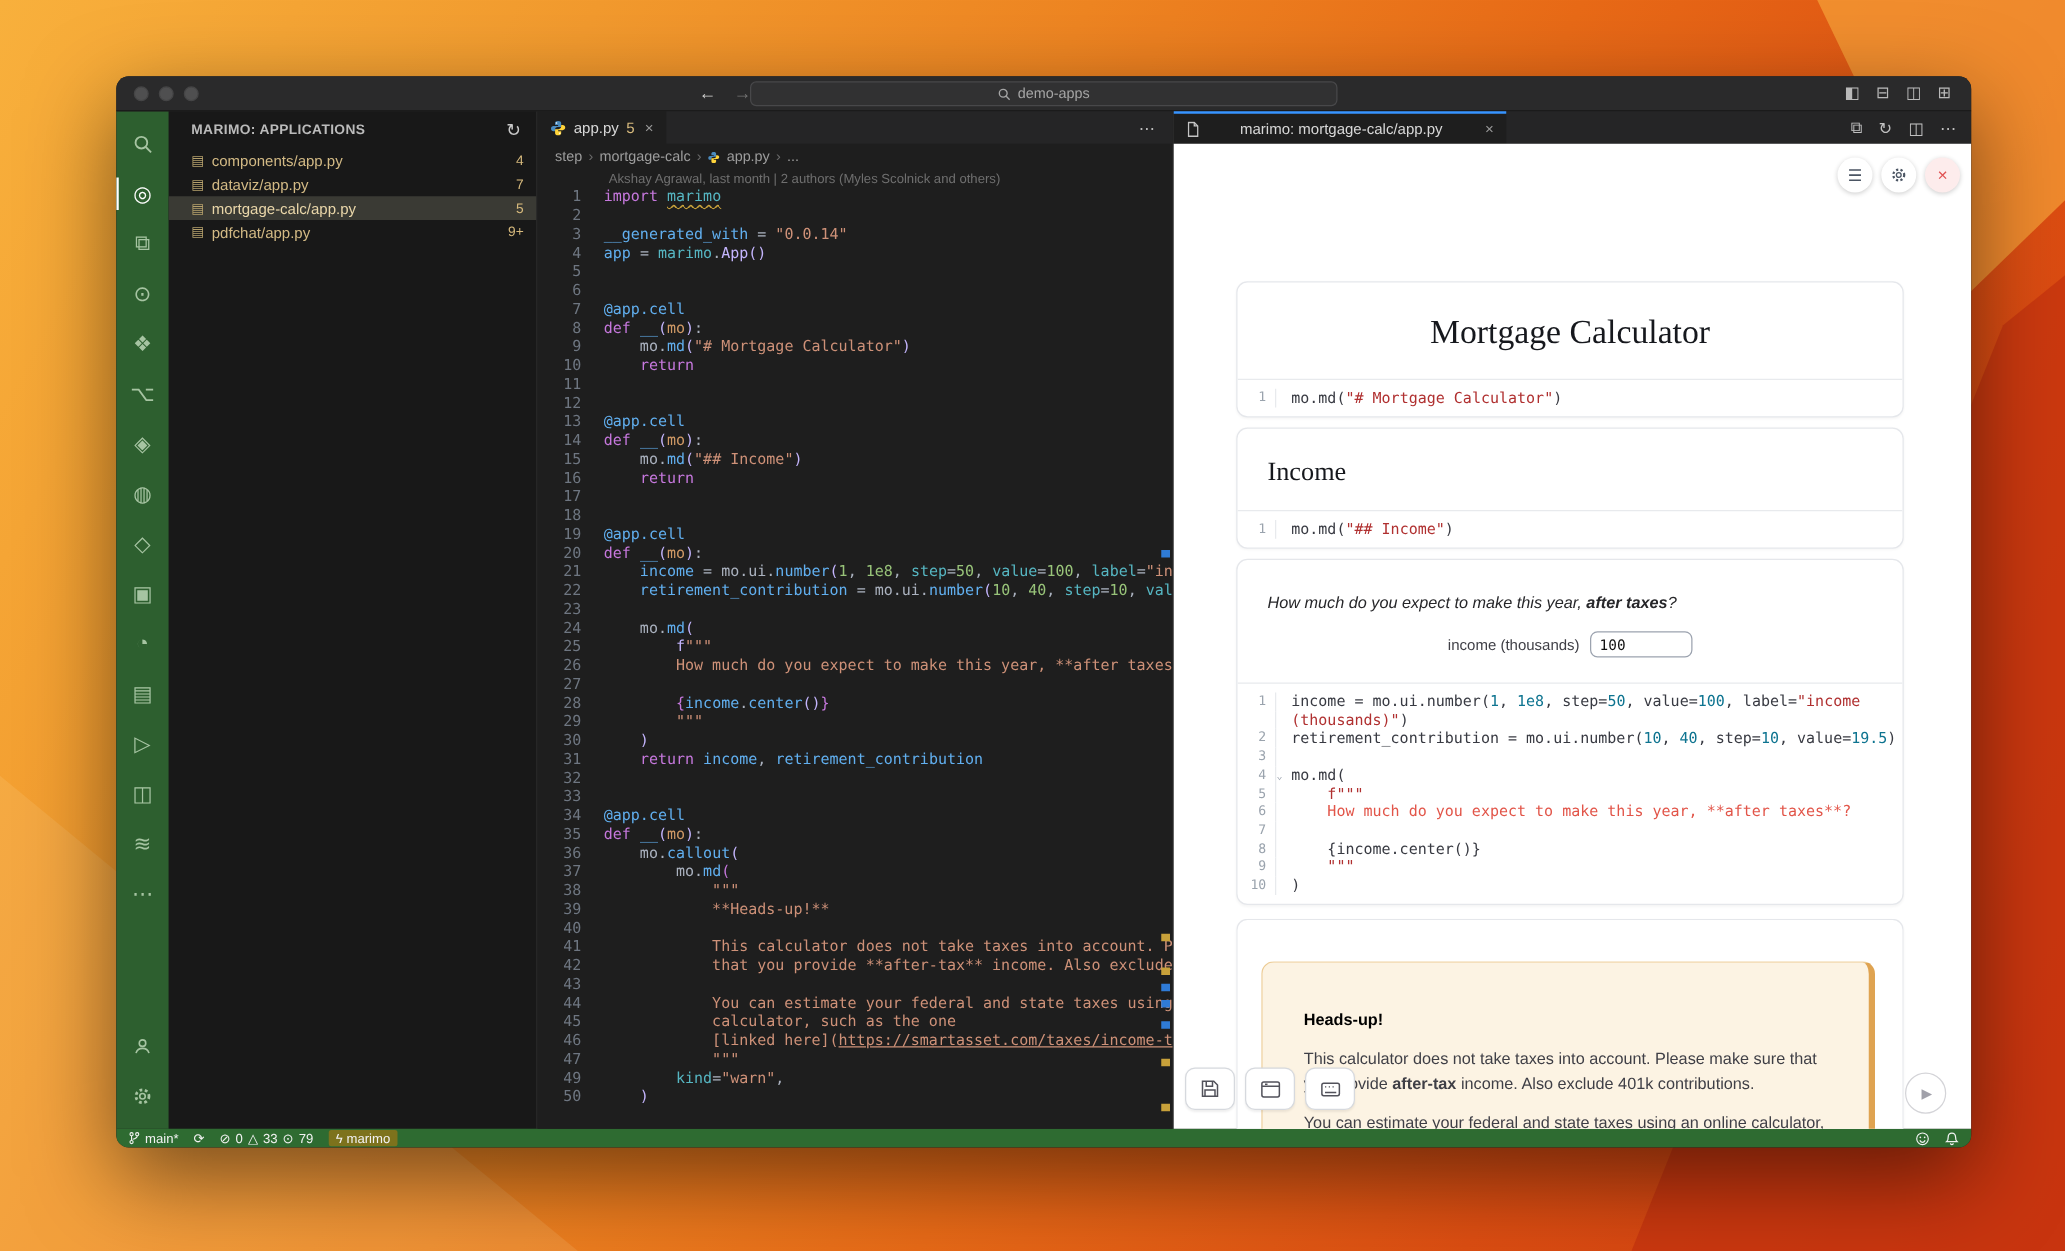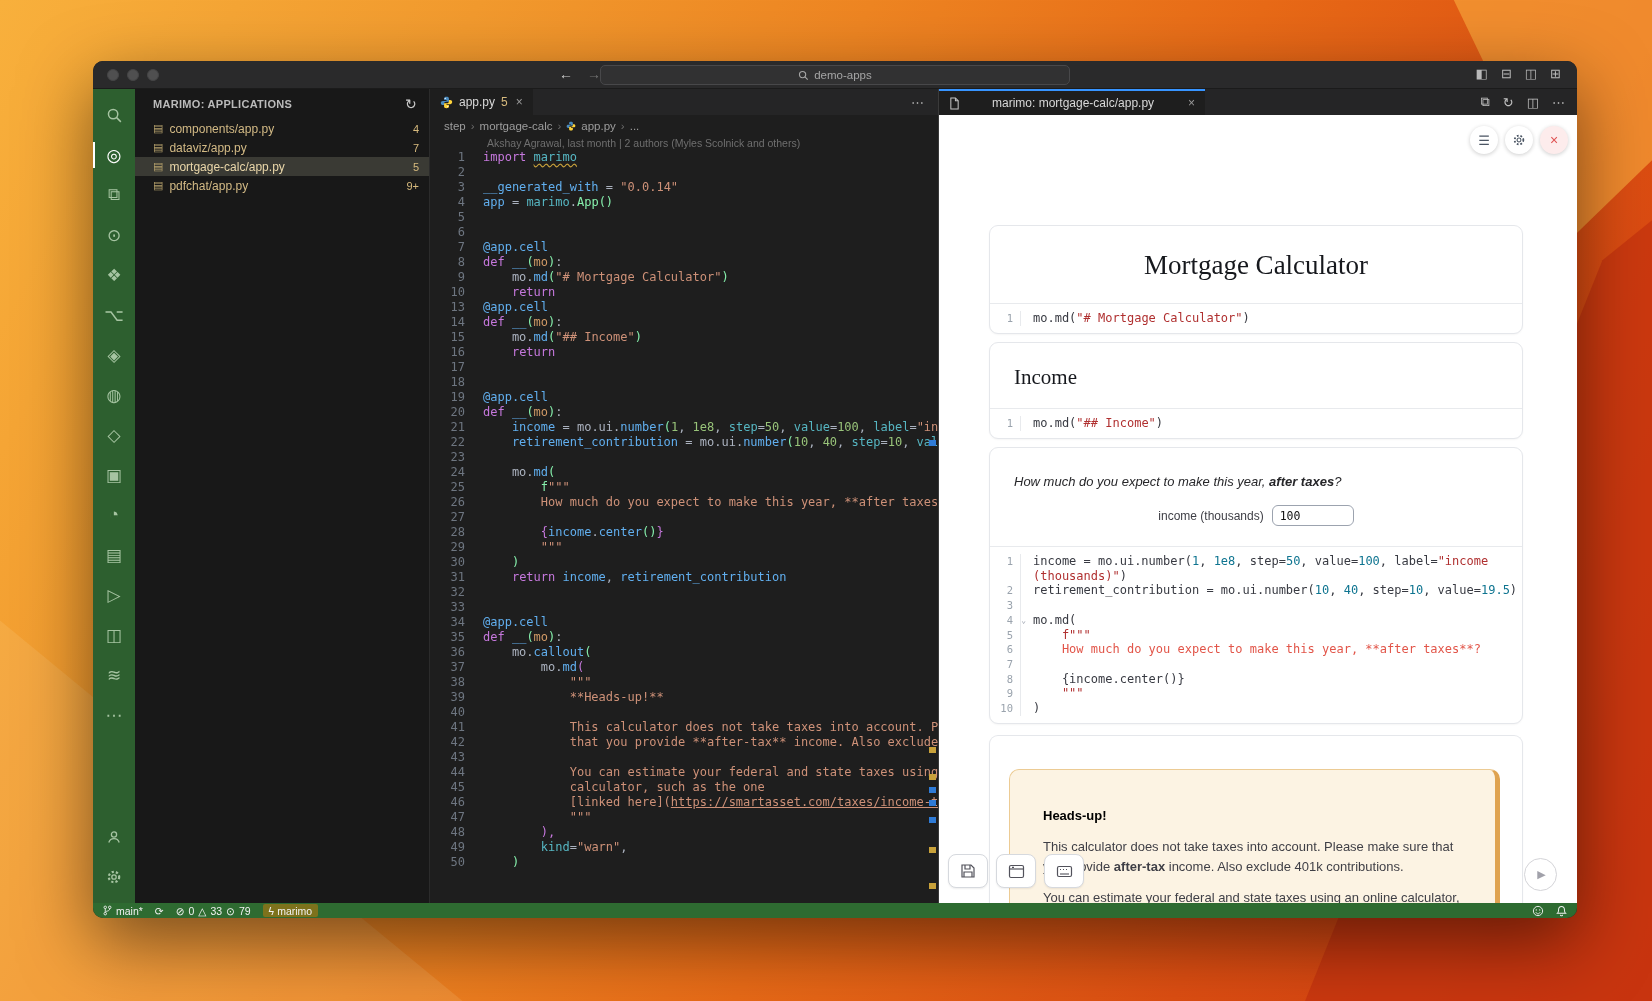--- a/index.html
+++ b/index.html
@@ -46,21 +46,21 @@
   .tab .dirty5 { color:#d7ba7d; }
   .tab-more { margin-left:auto; color:#bdbdbd; padding:0 14px; display:flex; align-items:center; font-size:13px; }
   .breadcrumbs { height:21px; display:flex; align-items:center; gap:5px; padding-left:14px; color:#9d9d9d; font-size:11.5px; flex:0 0 auto; }
   .breadcrumbs .sep { color:#6a6a6a; }
   .code-area { flex:1 1 auto; position:relative; overflow:hidden; font-family:"DejaVu Sans Mono",monospace; font-size:12px; }
   .blame { color:#6f6f6f; font-size:10.5px; height:14px; line-height:14px; padding-left:57px; white-space:pre; font-family:"Liberation Sans",sans-serif; }
   .cline { height:15px; line-height:15px; display:flex; white-space:pre; }
   .cline .ln { width:45px; padding-right:10px; text-align:right; color:#6e7681; flex:0 0 auto; }
   .cline .ct { padding-left:8px; }
   .tk-k { color:#c678dd; } .tk-b { color:#61afef; } .tk-t { color:#56b6c2; }
-  .tk-s { color:#ce9178; } .tk-n { color:#98c379; } .tk-g { color:#86efac; }
+  .tk-s { color:#ce9178; } .tk-n { color:#98c379; } .tk-g { color:#c4b5fd; }
   .tk-w { color:#abb2bf; } .tk-o { color:#d19a66; }
   .tk-u { color:#ce9178; text-decoration:underline; }
   .tk-sq { color:#56b6c2; text-decoration:underline wavy #c8a13a; text-underline-offset:2px; }
   .ruler { position:absolute; top:0; right:0; width:10px; bottom:0; }
   .rmark { position:absolute; left:1px; width:7px; height:6px; }
   .rm-y { background:#c8a13a; } .rm-b { background:#2f7bd6; }
 
   
   .preview-group { flex:1 1 auto; display:flex; flex-direction:column; border-left:1px solid #3a3a3a; min-width:0; }
   .ptab { border-top:2px solid #3794ff;gap:32px; }
@@ -272,20 +272,22 @@
             <div class="cline"><span class="ln">1</span><span class="ct"><span class="tk-k">import</span><span class="tk-w"> </span><span class="tk-sq">marimo</span></span></div>
             <div class="cline"><span class="ln">2</span><span class="ct"></span></div>
             <div class="cline"><span class="ln">3</span><span class="ct"><span class="tk-b">__generated_with</span><span class="tk-w"> = </span><span class="tk-s">"0.0.14"</span></span></div>
             <div class="cline"><span class="ln">4</span><span class="ct"><span class="tk-b">app</span><span class="tk-w"> = </span><span class="tk-t">marimo</span><span class="tk-w">.</span><span class="tk-g">App()</span></span></div>
             <div class="cline"><span class="ln">5</span><span class="ct"></span></div>
             <div class="cline"><span class="ln">6</span><span class="ct"></span></div>
             <div class="cline"><span class="ln">7</span><span class="ct"><span class="tk-b">@app.cell</span></span></div>
             <div class="cline"><span class="ln">8</span><span class="ct"><span class="tk-k">def</span><span class="tk-w"> </span><span class="tk-b">__</span><span class="tk-g">(</span><span class="tk-o">mo</span><span class="tk-g">)</span><span class="tk-w">:</span></span></div>
             <div class="cline"><span class="ln">9</span><span class="ct"><span class="tk-w">    mo.</span><span class="tk-b">md</span><span class="tk-g">(</span><span class="tk-s">"# Mortgage Calculator"</span><span class="tk-g">)</span></span></div>
             <div class="cline"><span class="ln">10</span><span class="ct"><span class="tk-w">    </span><span class="tk-k">return</span></span></div>
+            <div class="cline"><span class="ln">11</span><span class="ct"></span></div>
+            <div class="cline"><span class="ln">12</span><span class="ct"></span></div>
             <div class="cline"><span class="ln">13</span><span class="ct"><span class="tk-b">@app.cell</span></span></div>
             <div class="cline"><span class="ln">14</span><span class="ct"><span class="tk-k">def</span><span class="tk-w"> </span><span class="tk-b">__</span><span class="tk-g">(</span><span class="tk-o">mo</span><span class="tk-g">)</span><span class="tk-w">:</span></span></div>
             <div class="cline"><span class="ln">15</span><span class="ct"><span class="tk-w">    mo.</span><span class="tk-b">md</span><span class="tk-g">(</span><span class="tk-s">"## Income"</span><span class="tk-g">)</span></span></div>
             <div class="cline"><span class="ln">16</span><span class="ct"><span class="tk-w">    </span><span class="tk-k">return</span></span></div>
             <div class="cline"><span class="ln">17</span><span class="ct"></span></div>
             <div class="cline"><span class="ln">18</span><span class="ct"></span></div>
             <div class="cline"><span class="ln">19</span><span class="ct"><span class="tk-b">@app.cell</span></span></div>
             <div class="cline"><span class="ln">20</span><span class="ct"><span class="tk-k">def</span><span class="tk-w"> </span><span class="tk-b">__</span><span class="tk-g">(</span><span class="tk-o">mo</span><span class="tk-g">)</span><span class="tk-w">:</span></span></div>
             <div class="cline"><span class="ln">21</span><span class="ct"><span class="tk-b">    income</span><span class="tk-w"> = </span><span class="tk-w">mo.ui.</span><span class="tk-b">number</span><span class="tk-g">(</span><span class="tk-n">1</span><span class="tk-w">, </span><span class="tk-n">1e8</span><span class="tk-w">, </span><span class="tk-t">step</span><span class="tk-w">=</span><span class="tk-n">50</span><span class="tk-w">, </span><span class="tk-t">value</span><span class="tk-w">=</span><span class="tk-n">100</span><span class="tk-w">, </span><span class="tk-t">label</span><span class="tk-w">=</span><span class="tk-s">"income (thousands)"</span></span></div>
             <div class="cline"><span class="ln">22</span><span class="ct"><span class="tk-b">    retirement_contribution</span><span class="tk-w"> = </span><span class="tk-w">mo.ui.</span><span class="tk-b">number</span><span class="tk-g">(</span><span class="tk-n">10</span><span class="tk-w">, </span><span class="tk-n">40</span><span class="tk-w">, </span><span class="tk-t">step</span><span class="tk-w">=</span><span class="tk-n">10</span><span class="tk-w">, </span><span class="tk-t">value</span></span></div>
@@ -307,21 +309,20 @@
             <div class="cline"><span class="ln">38</span><span class="ct"><span class="tk-s">            """</span></span></div>
             <div class="cline"><span class="ln">39</span><span class="ct"><span class="tk-s">            **Heads-up!**</span></span></div>
             <div class="cline"><span class="ln">40</span><span class="ct"></span></div>
             <div class="cline"><span class="ln">41</span><span class="ct"><span class="tk-s">            This calculator does not take taxes into account. Please make sure</span></span></div>
             <div class="cline"><span class="ln">42</span><span class="ct"><span class="tk-s">            that you provide **after-tax** income. Also exclude 401k contributions.</span></span></div>
             <div class="cline"><span class="ln">43</span><span class="ct"></span></div>
             <div class="cline"><span class="ln">44</span><span class="ct"><span class="tk-s">            You can estimate your federal and state taxes using an online</span></span></div>
             <div class="cline"><span class="ln">45</span><span class="ct"><span class="tk-s">            calculator, such as the one</span></span></div>
             <div class="cline"><span class="ln">46</span><span class="ct"><span class="tk-s">            [linked here](</span><span class="tk-u">https://smartasset.com/taxes/income-taxes</span></span></div>
             <div class="cline"><span class="ln">47</span><span class="ct"><span class="tk-s">            """</span></span></div>
-            <div class="cline"><span class="ln">48</span><span class="ct"><span class="tk-k">        ),</span></span></div>
             <div class="cline"><span class="ln">49</span><span class="ct"><span class="tk-t">        kind</span><span class="tk-w">=</span><span class="tk-s">"warn"</span><span class="tk-w">,</span></span></div>
             <div class="cline"><span class="ln">50</span><span class="ct"><span class="tk-g">    )</span></span></div>
           </div>
         <div class="ruler" id="ruler">
             <div class="rmark rm-b" style="top: 304px;"></div>
             <div class="rmark rm-y" style="top: 611px;"></div>
             <div class="rmark rm-y" style="top: 638px;"></div>
             <div class="rmark rm-b" style="top: 651px;"></div>
             <div class="rmark rm-b" style="top: 664px;"></div>
             <div class="rmark rm-b" style="top: 681px;"></div>

